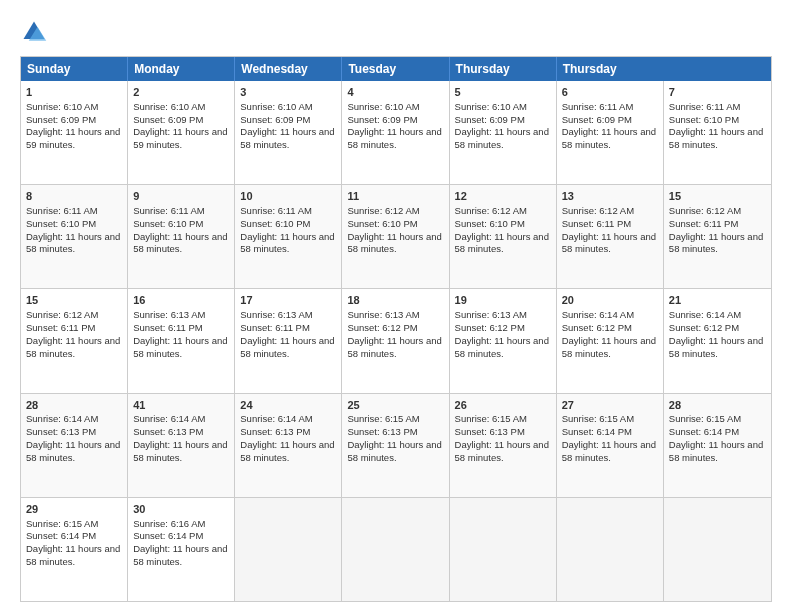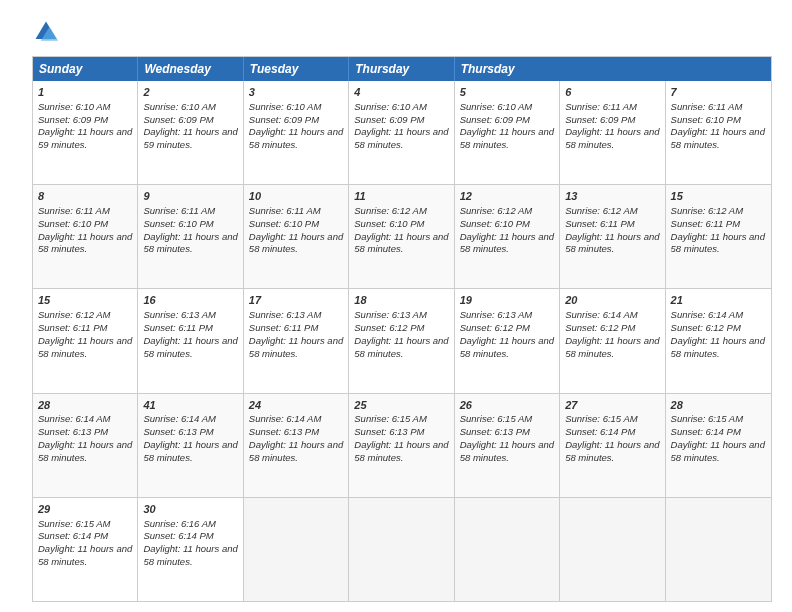--- a/index.html
+++ b/index.html
@@ -6,24 +6,23 @@
     body {
       width: 792px;
       height: 612px;
       font-family: Arial, sans-serif;
       background: #fff;
       overflow: hidden;
     }
     .page {
       width: 792px;
       height: 612px;
-      padding: 18px 20px 10px 32px;
+      padding: 18px 20px 10px 20px;
       display: flex;
       flex-direction: column;
-      font-style: italic;
     }
     .header {
       display: flex;
       justify-content: space-between;
       align-items: flex-start;
       margin-bottom: 10px;
     }
     .logo {
       display: flex;
       align-items: center;
@@ -128,20 +127,21 @@
     </div>
     <div class="title-area">
       <div class="title-month"></div>
       <div class="title-location"></div>
     </div>
   </div>
 
   <div class="calendar">
     <div class="cal-header">
     <div class="cal-header-cell">Sunday</div>
+        <div class="cal-header-cell">Monday</div>
         <div class="cal-header-cell">Wednesday</div>
         <div class="cal-header-cell">Tuesday</div>
         <div class="cal-header-cell">Thursday</div>
         <div class="cal-header-cell">Thursday</div>
       </div>
     <div class="cal-body">
     <div class="cal-row">
           <div class="cal-cell"><span class="day-num">1</span><span>Sunrise: 6:10 AM</span><br><span>Sunset: 6:09 PM</span><br><span>Daylight: 11 hours and 59 minutes.</span></div>
           <div class="cal-cell"><span class="day-num">2</span><span>Sunrise: 6:10 AM</span><br><span>Sunset: 6:09 PM</span><br><span>Daylight: 11 hours and 59 minutes.</span></div>
           <div class="cal-cell"><span class="day-num">3</span><span>Sunrise: 6:10 AM</span><br><span>Sunset: 6:09 PM</span><br><span>Daylight: 11 hours and 58 minutes.</span></div>

